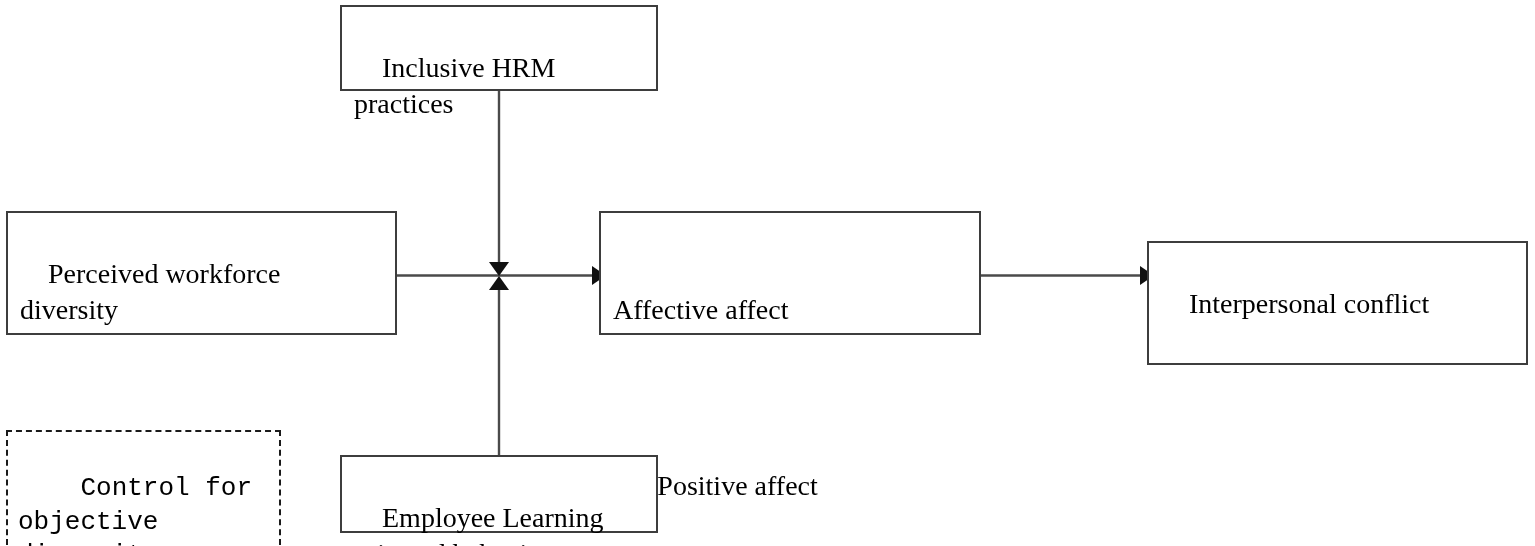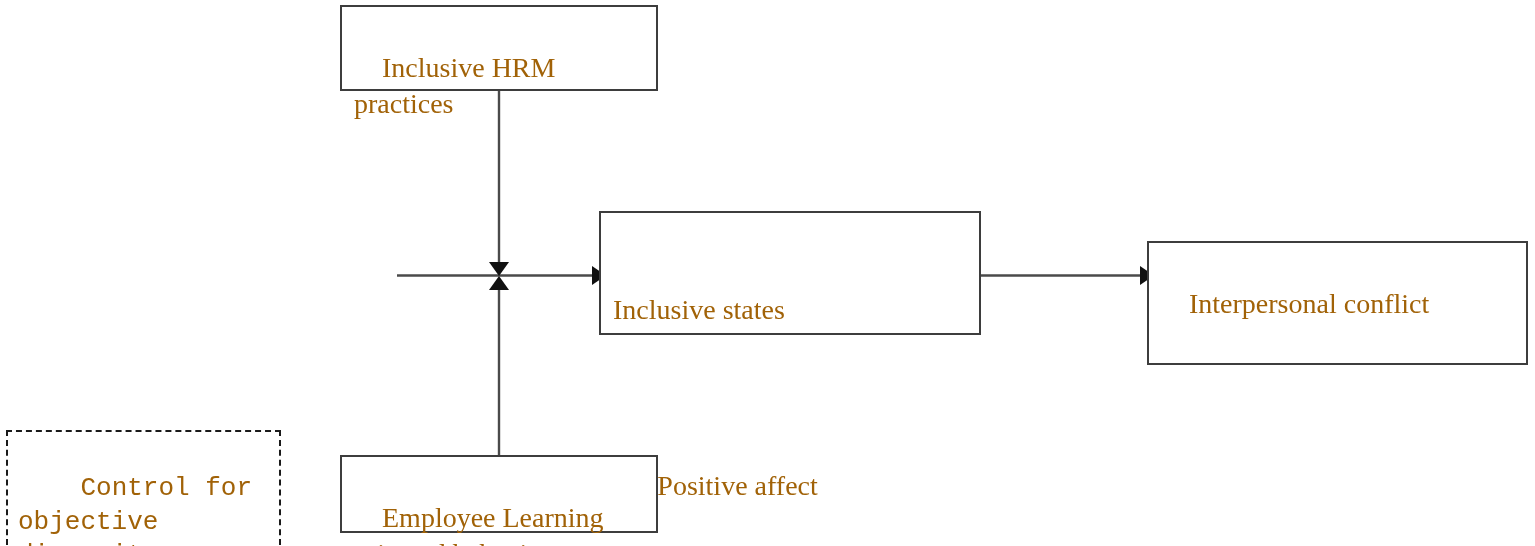--- a/index.html
+++ b/index.html
@@ -17,21 +17,21 @@
     overflow: hidden;
   }
   .node {
     position: absolute;
     box-sizing: border-box;
     background: #ffffff;
     border: 2px solid #3d3d3d;
     padding: 8px 12px 6px 12px;
     font-size: 28px;
     line-height: 1.26;
-    color: #a16207;
+    color: #000000;
     white-space: pre-wrap;
   }
   .node.dashed {
     border: 2px dashed #1a1a1a;
     font-size: 26px;
     line-height: 1.30;
     padding: 6px 10px 6px 10px;
   }
   .node-title {
     display: block;
@@ -81,23 +81,26 @@
       <line x1="981" y1="275.5" x2="1140" y2="275.5" stroke="#4a4a4a" stroke-width="2.4"></line>
       <polygon points="1140,266 1140,285 1154,275.5" fill="#111111"></polygon>
     </g>
   </svg>
 
   <div class="node" style="left:340px; top:5px; width:318px; height:86px;">
     <span>Inclusive HRM
 practices</span>
   </div>
 
+  <div class="node" style="left:6px; top:211px; width:391px; height:124px;">
+    <span>Perceived workforce diversity</span>
+  </div>
 
   <div class="node" style="left:599px; top:211px; width:382px; height:124px;">
-    <span class="node-title">Inclusive states</span>
+    <span class="node-title">Affective affect</span>
     <ul class="bullets">
       <li>-  Positive affect</li>
       
     </ul>
   </div>
 
   <div class="node" style="left:1147px; top:211px; width:381px; height:124px;margin-top:30px;">
     <span>Interpersonal conflict</span>
   </div>
 

